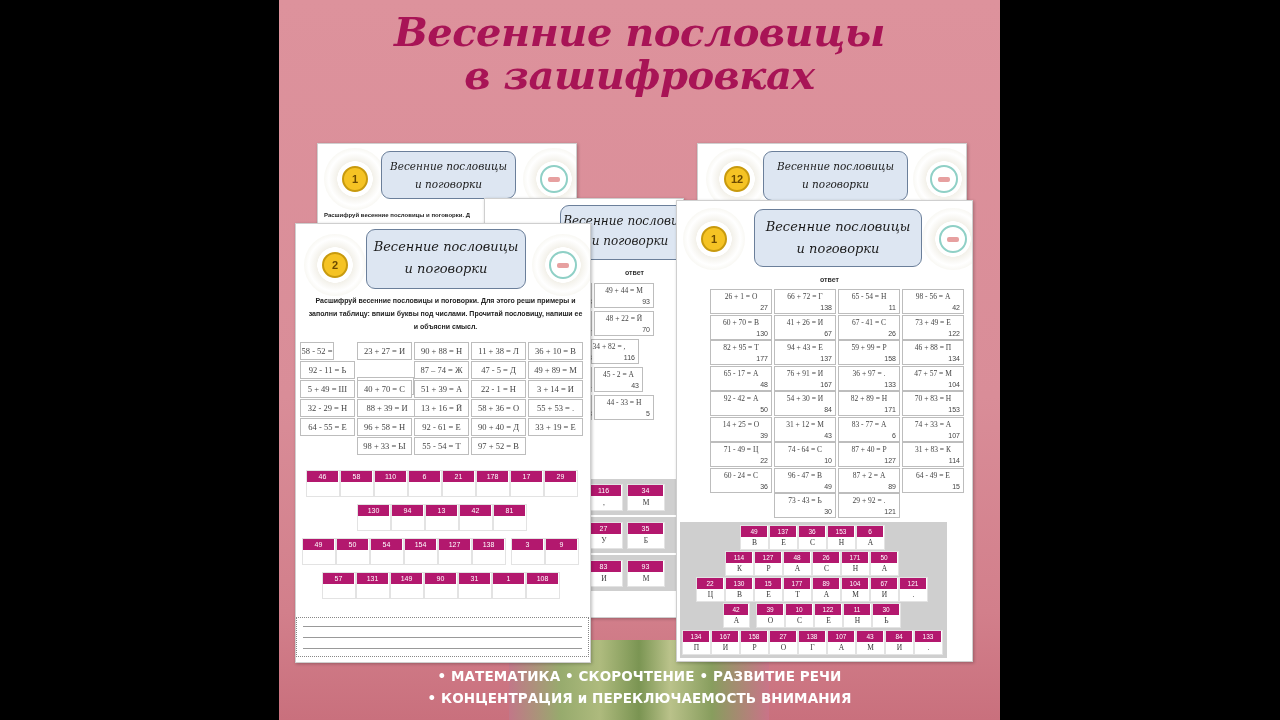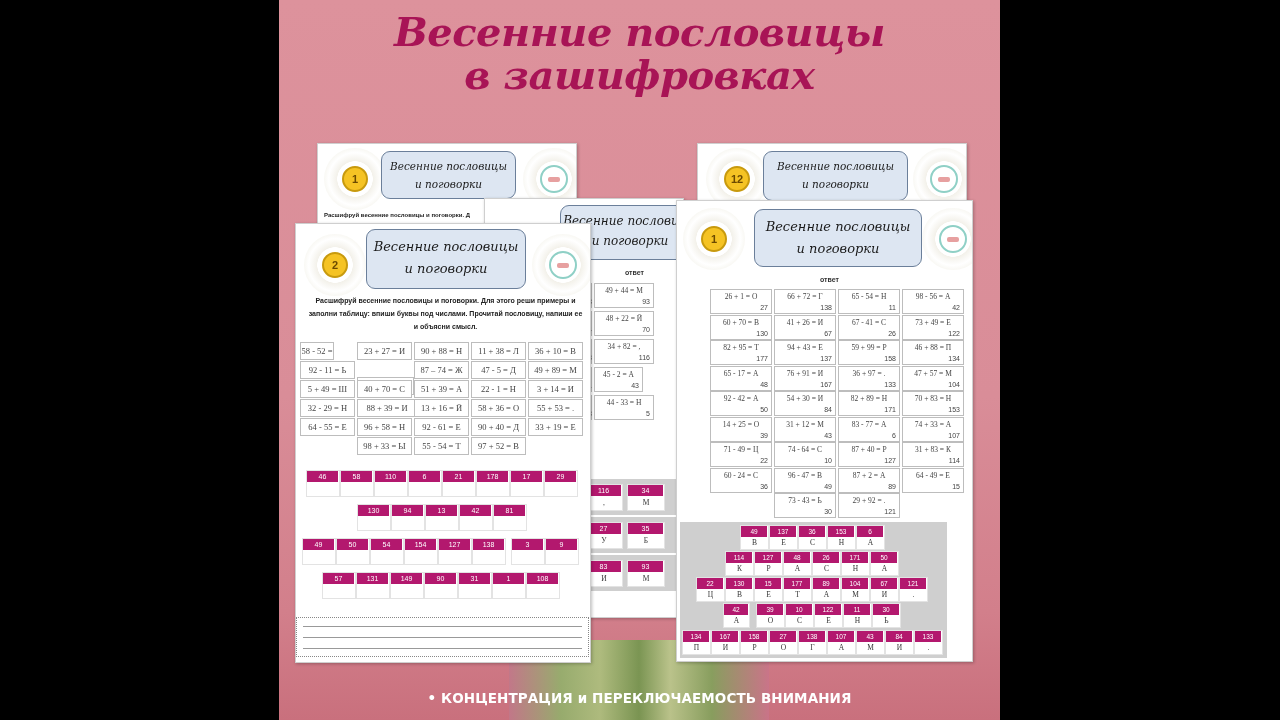--- a/index.html
+++ b/index.html
@@ -100,21 +100,21 @@
         <div class="eq eq1" style="left:95px;top:84px;width:12px;">
           <div class="n" style="text-align: left; margin-top: 11px;">58</div>
         </div>
         <div class="eq eq1" style="left:109px;top:112px;width:60px;">
           <div class="e">48 + 22 = Й</div>
           <div class="n">70</div>
         </div>
         <div class="eq eq1" style="left:95px;top:112px;width:12px;">
           <div class="n" style="text-align: left; margin-top: 11px;">34</div>
         </div>
-        <div class="eq eq1" style="left:109px;top:140px;width:60px;">
+        <div class="eq eq1" style="left:94px;top:140px;width:60px;">
           <div class="e">34 + 82 = ,</div>
           <div class="n">116</div>
         </div>
         <div class="eq eq1" style="left:95px;top:140px;width:12px;">
           <div class="n" style="text-align: left; margin-top: 11px;">33</div>
         </div>
         <div class="eq eq1" style="left:109px;top:168px;width:49px;">
           <div class="e">45 - 2 = А</div>
           <div class="n">43</div>
         </div>
@@ -635,14 +635,15 @@
             <div class="let" style="height: 12px; line-height: 12px;">И</div>
           </div>
           <div class="code-cell" style="width:29px;">
             <div class="num" style="font-size: 6.5px;">133</div>
             <div class="let" style="height: 12px; line-height: 12px;">.</div>
           </div>
         </div>
       </div>
   </div>
 
+  <div class="footer f1">• МАТЕМАТИКА • СКОРОЧТЕНИЕ • РАЗВИТИЕ РЕЧИ</div>
   <div class="footer f2">• КОНЦЕНТРАЦИЯ и ПЕРЕКЛЮЧАЕМОСТЬ  ВНИМАНИЯ</div>
 </div>
 
 </body></html>

